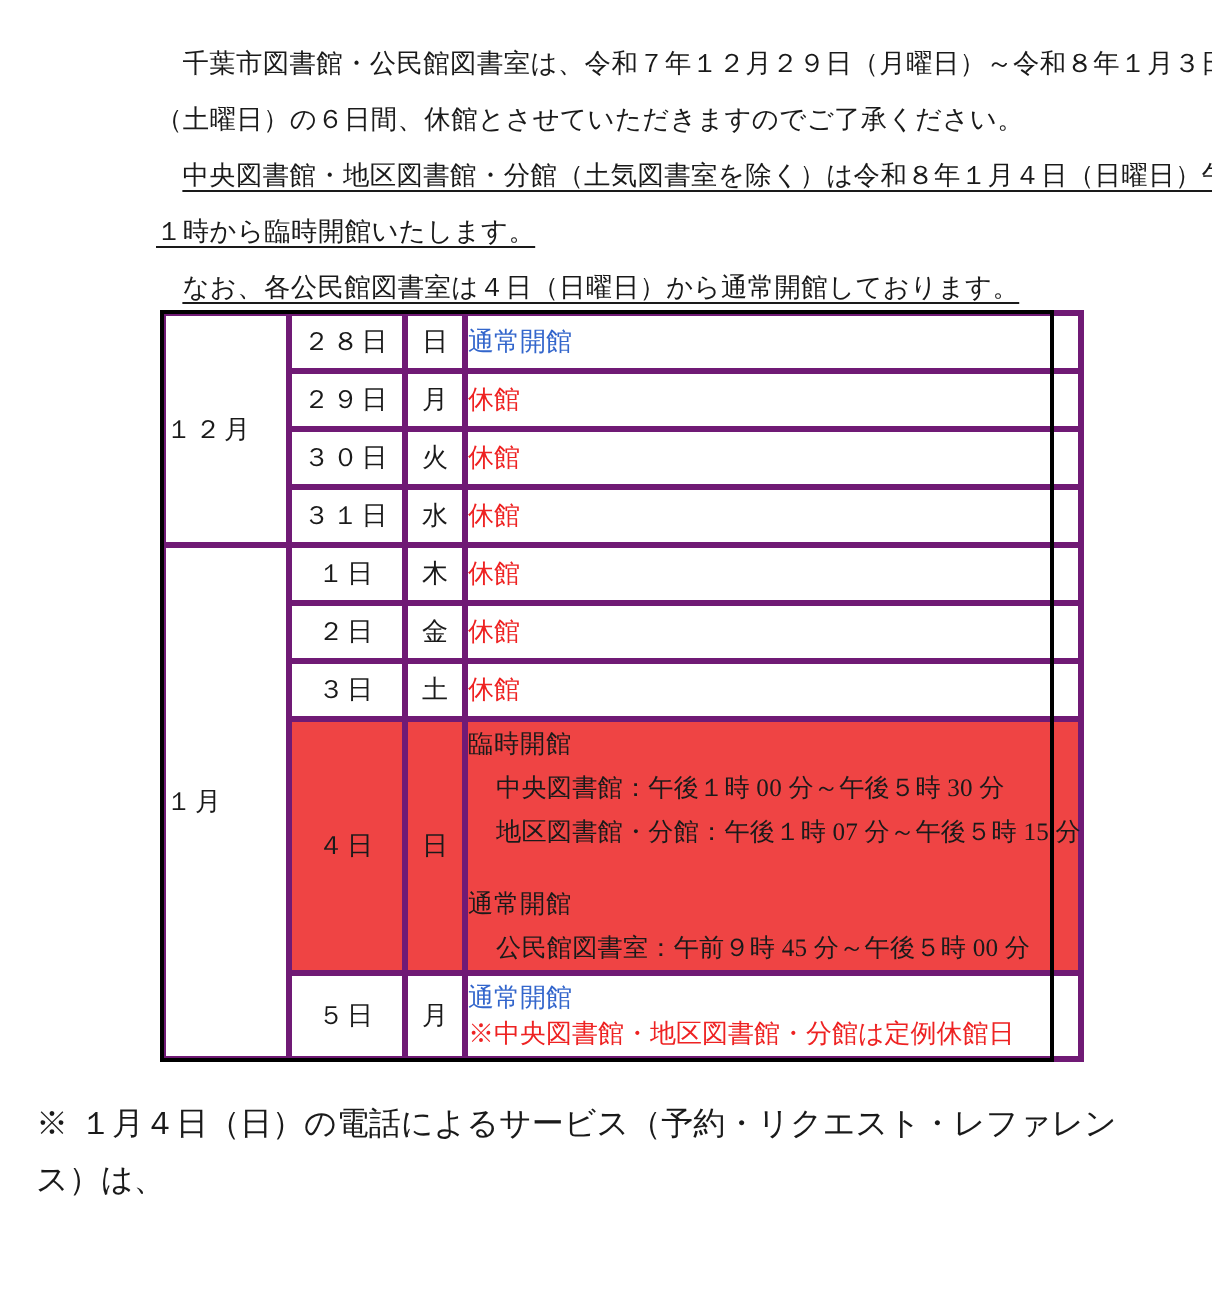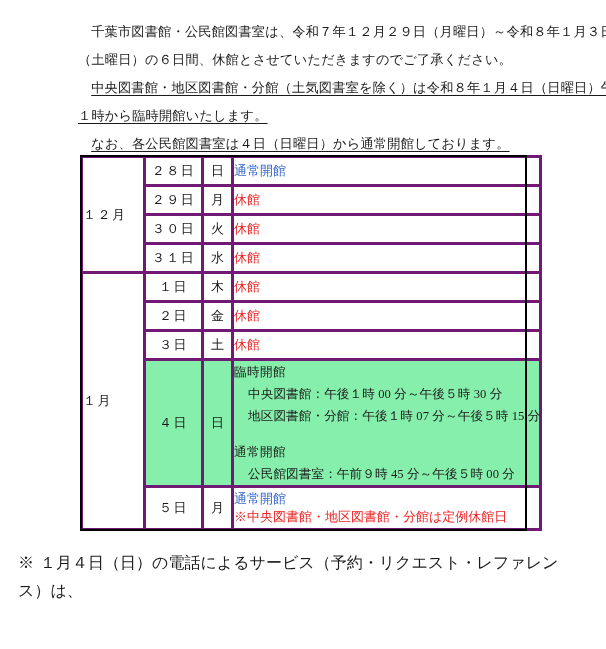--- a/index.html
+++ b/index.html
@@ -119,21 +119,21 @@
     display: block;
     line-height: 18px;
     padding: 2px 0;
   }
   .status-stack .status-open {
     display: block;
   }
 
   
   tr.highlight td {
-    background: #86efac;
+    background: #ef4444;
   }
   td.detail-cell {
     padding: 12px 0 12px 8px;
     vertical-align: middle;
   }
   .detail-block {
     font-size: 12.6px;
     line-height: 22px;
   }
   .detail-title {

